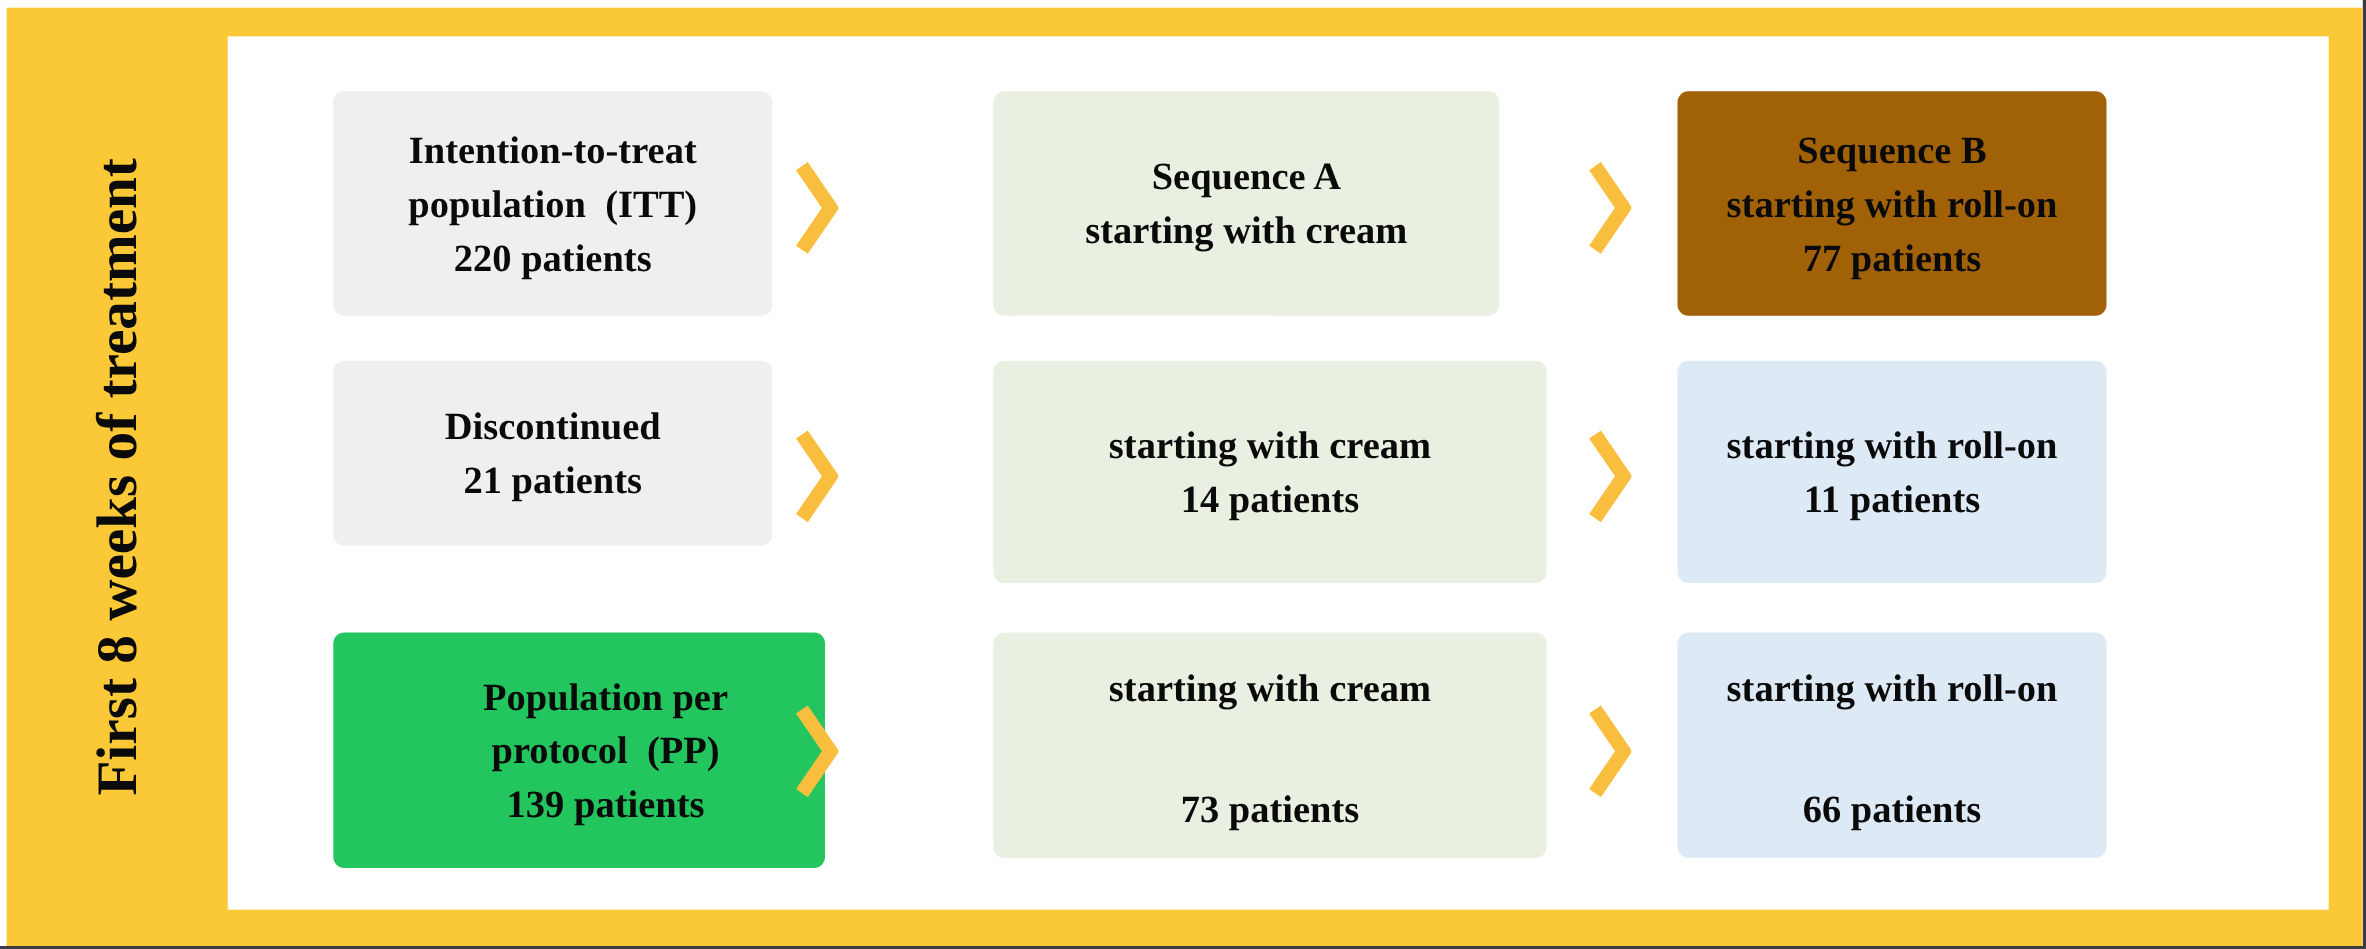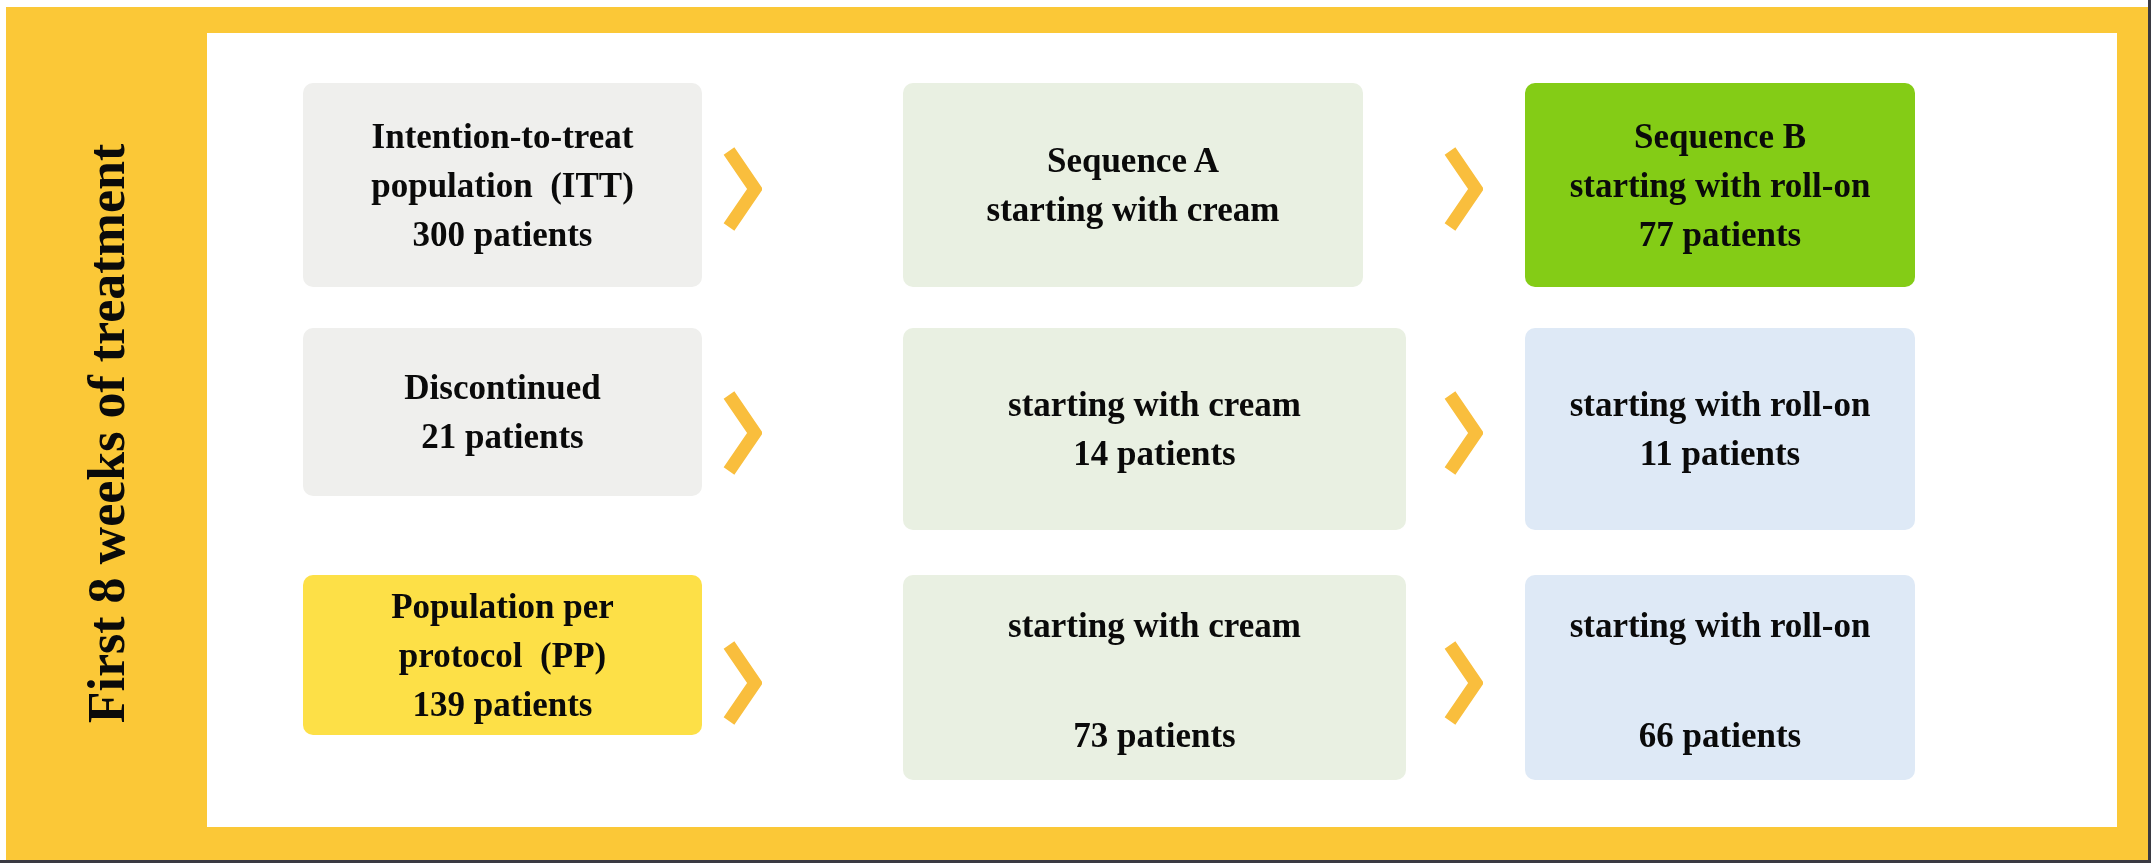--- a/index.html
+++ b/index.html
@@ -36,37 +36,37 @@
 
   <div class="panel" style="background-color: rgb(255, 255, 255);"></div>
 
   <div class="sidebar">
     <span class="sidebar-label">First 8 weeks of treatment</span>
   </div>
 
   <div class="box" style="left: 303px; top: 83px; width: 399px; height: 204px; background-color: rgb(239, 239, 237);">
     <div class="ln">Intention-to-treat</div>
     <div class="ln">population  (ITT)</div>
-    <div class="ln">300 patients</div>
+    <div class="ln">220 patients</div>
   </div>
 
   <svg class="chev" style="left:722px;top:146px" width="40" height="86" viewBox="0 0 40 86">
     <polyline points="7,5 33,43 7,81" fill="none" stroke-width="13" stroke-linecap="butt" stroke-linejoin="miter" stroke="#F9BE3D"></polyline>
   </svg>
 
   <div class="box" style="left: 903px; top: 83px; width: 460px; height: 204px; background-color: rgb(233, 240, 226);">
     <div class="ln">Sequence A</div>
     <div class="ln">starting with cream</div>
   </div>
 
   <svg class="chev" style="left:1443px;top:146px" width="40" height="86" viewBox="0 0 40 86">
     <polyline points="7,5 33,43 7,81" fill="none" stroke-width="13" stroke-linecap="butt" stroke-linejoin="miter" stroke="#F9BE3D"></polyline>
   </svg>
 
-  <div class="box" style="left: 1525px; top: 83px; width: 390px; height: 204px; background-color: #84cc16;">
+  <div class="box" style="left: 1525px; top: 83px; width: 390px; height: 204px; background-color: #a16207;">
     <div class="ln">Sequence B</div>
     <div class="ln">starting with roll-on</div>
     <div class="ln">77 patients</div>
   </div>
 
   <div class="box" style="left: 303px; top: 328px; width: 399px; height: 168px; background-color: rgb(239, 239, 237);">
     <div class="ln">Discontinued</div>
     <div class="ln">21 patients</div>
   </div>
 
@@ -81,21 +81,21 @@
 
   <svg class="chev" style="left:1443px;top:390px" width="40" height="86" viewBox="0 0 40 86">
     <polyline points="7,5 33,43 7,81" fill="none" stroke-width="13" stroke-linecap="butt" stroke-linejoin="miter" stroke="#F9BE3D"></polyline>
   </svg>
 
   <div class="box" style="left: 1525px; top: 328px; width: 390px; height: 202px; background-color: rgb(222, 233, 246);">
     <div class="ln">starting with roll-on</div>
     <div class="ln">11 patients</div>
   </div>
 
-  <div class="box" style="left: 303px; top: 575px; width: 399px; height: 160px; background-color: #fde047;">
+  <div class="box" style="left: 303px; top: 575px; width: 399px; height: 214px; background-color: #22c55e; padding-left: 48px;">
     <div class="ln">Population per</div>
     <div class="ln">protocol  (PP)</div>
     <div class="ln">139 patients</div>
   </div>
 
   <svg class="chev" style="left:722px;top:640px" width="40" height="86" viewBox="0 0 40 86">
     <polyline points="7,5 33,43 7,81" fill="none" stroke-width="13" stroke-linecap="butt" stroke-linejoin="miter" stroke="#F9BE3D"></polyline>
   </svg>
 
   <div class="box spread" style="left: 903px; top: 575px; width: 503px; height: 205px; background-color: rgb(233, 240, 226);">

